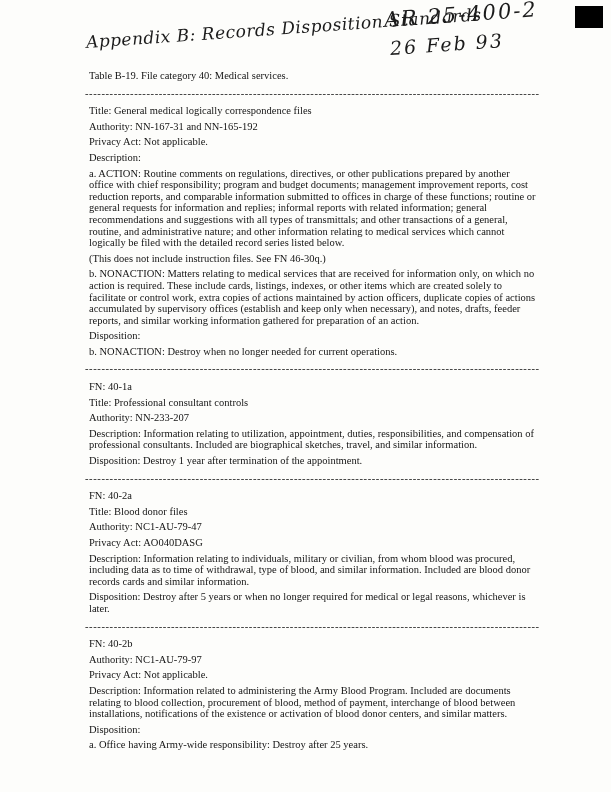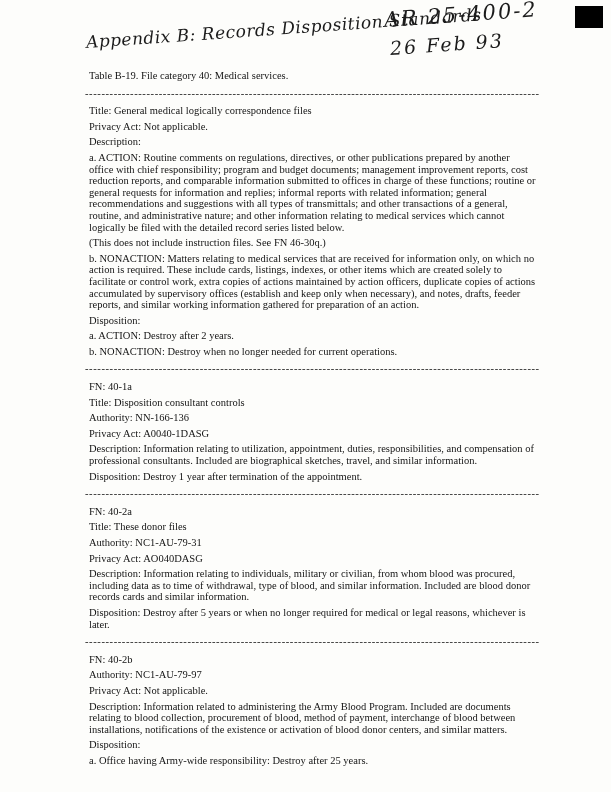--- a/index.html
+++ b/index.html
@@ -87,45 +87,44 @@
   <div class="hw hw-date">26 Feb 93</div>
   <div class="corner-mark"></div>
 
   <div class="body-col">
 
     <div class="caption ln">Table B-19. File category 40: Medical services.</div>
 
     <div class="entry">
       <div class="sep">------------------------------------------------------------------------------------------------------------------------</div>
       <div class="ln">Title: General medical logically correspondence files</div>
+      <div class="ln">Authority: NN-167-31 and NN-165-192</div>
       <div class="ln">Privacy Act: Not applicable.</div>
       <div class="ln">Description:</div>
       <div class="ln">a. ACTION: Routine comments on regulations, directives, or other publications prepared by another office with chief responsibility; program and budget documents; management improvement reports, cost reduction reports, and comparable information submitted to offices in charge of these functions; routine or general requests for information and replies; informal reports with related information; general recommendations and suggestions with all types of transmittals; and other transactions of a general, routine, and administrative nature; and other information relating to medical services which cannot logically be filed with the detailed record series listed below.</div>
       <div class="ln">(This does not include instruction files. See FN 46-30q.)</div>
       <div class="ln">b. NONACTION: Matters relating to medical services that are received for information only, on which no action is required. These include cards, listings, indexes, or other items which are created solely to facilitate or control work, extra copies of actions maintained by action officers, duplicate copies of actions accumulated by supervisory offices (establish and keep only when necessary), and notes, drafts, feeder reports, and similar working information gathered for preparation of an action.</div>
       <div class="ln">Disposition:</div>
-      <div class="ln">a. ACTION: Destroy after 2 years.</div>
       <div class="ln">b. NONACTION: Destroy when no longer needed for current operations.</div>
     </div>
 
     <div class="entry">
       <div class="sep">------------------------------------------------------------------------------------------------------------------------</div>
       <div class="ln">FN: 40-1a</div>
-      <div class="ln">Title: Disposition consultant controls</div>
-      <div class="ln">Authority: NN-166-136</div>
-      <div class="ln">Privacy Act: A0040-1DASG</div>
+      <div class="ln">Title: Professional consultant controls</div>
+      <div class="ln">Authority: NN-233-207</div>
       <div class="ln">Description: Information relating to utilization, appointment, duties, responsibilities, and compensation of professional consultants. Included are biographical sketches, travel, and similar information.</div>
       <div class="ln">Disposition: Destroy 1 year after termination of the appointment.</div>
     </div>
 
     <div class="entry">
       <div class="sep">------------------------------------------------------------------------------------------------------------------------</div>
       <div class="ln">FN: 40-2a</div>
-      <div class="ln">Title: These donor files</div>
-      <div class="ln">Authority: NC1-AU-79-31</div>
+      <div class="ln">Title: Blood donor files</div>
+      <div class="ln">Authority: NC1-AU-79-47</div>
       <div class="ln">Privacy Act: AO040DASG</div>
       <div class="ln">Description: Information relating to individuals, military or civilian, from whom blood was procured, including data as to time of withdrawal, type of blood, and similar information. Included are blood donor records cards and similar information.</div>
       <div class="ln">Disposition: Destroy after 5 years or when no longer required for medical or legal reasons, whichever is later.</div>
     </div>
 
     <div class="entry">
       <div class="sep">------------------------------------------------------------------------------------------------------------------------</div>
       <div class="ln">FN: 40-2b</div>
       <div class="ln">Authority: NC1-AU-79-97</div>
       <div class="ln">Privacy Act: Not applicable.</div>

